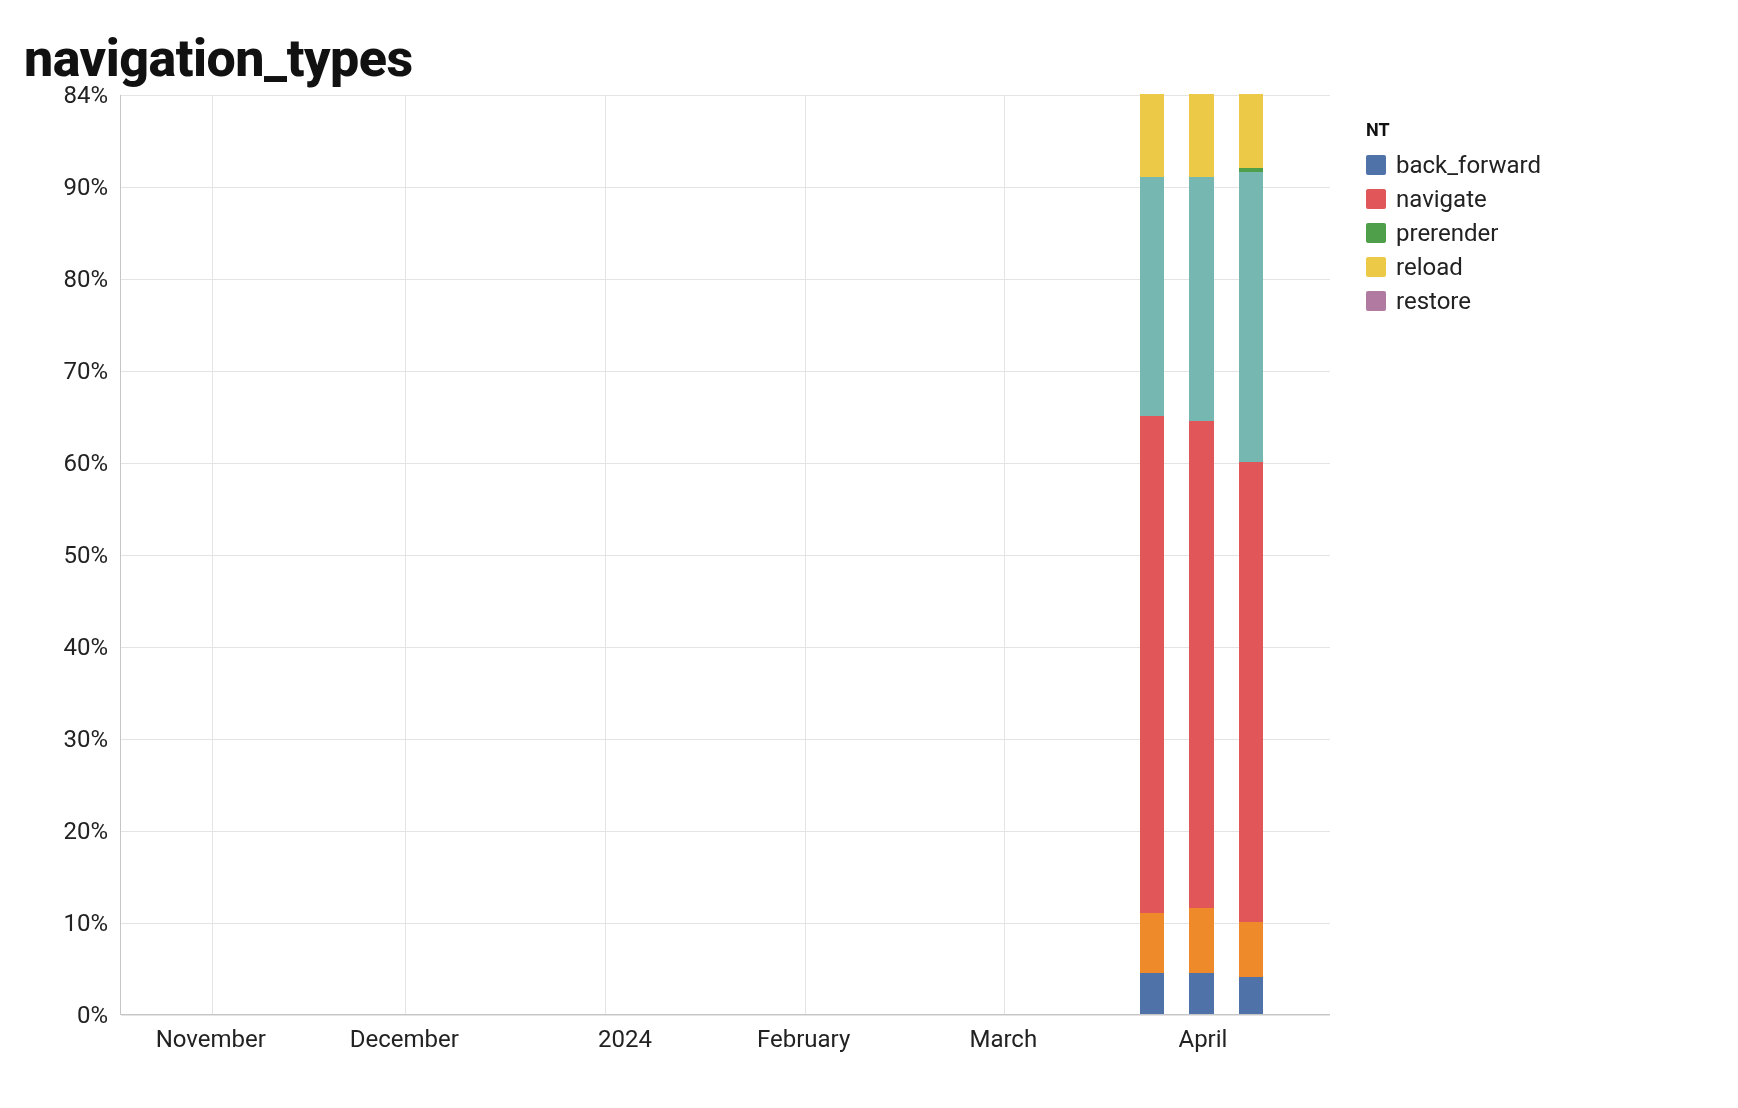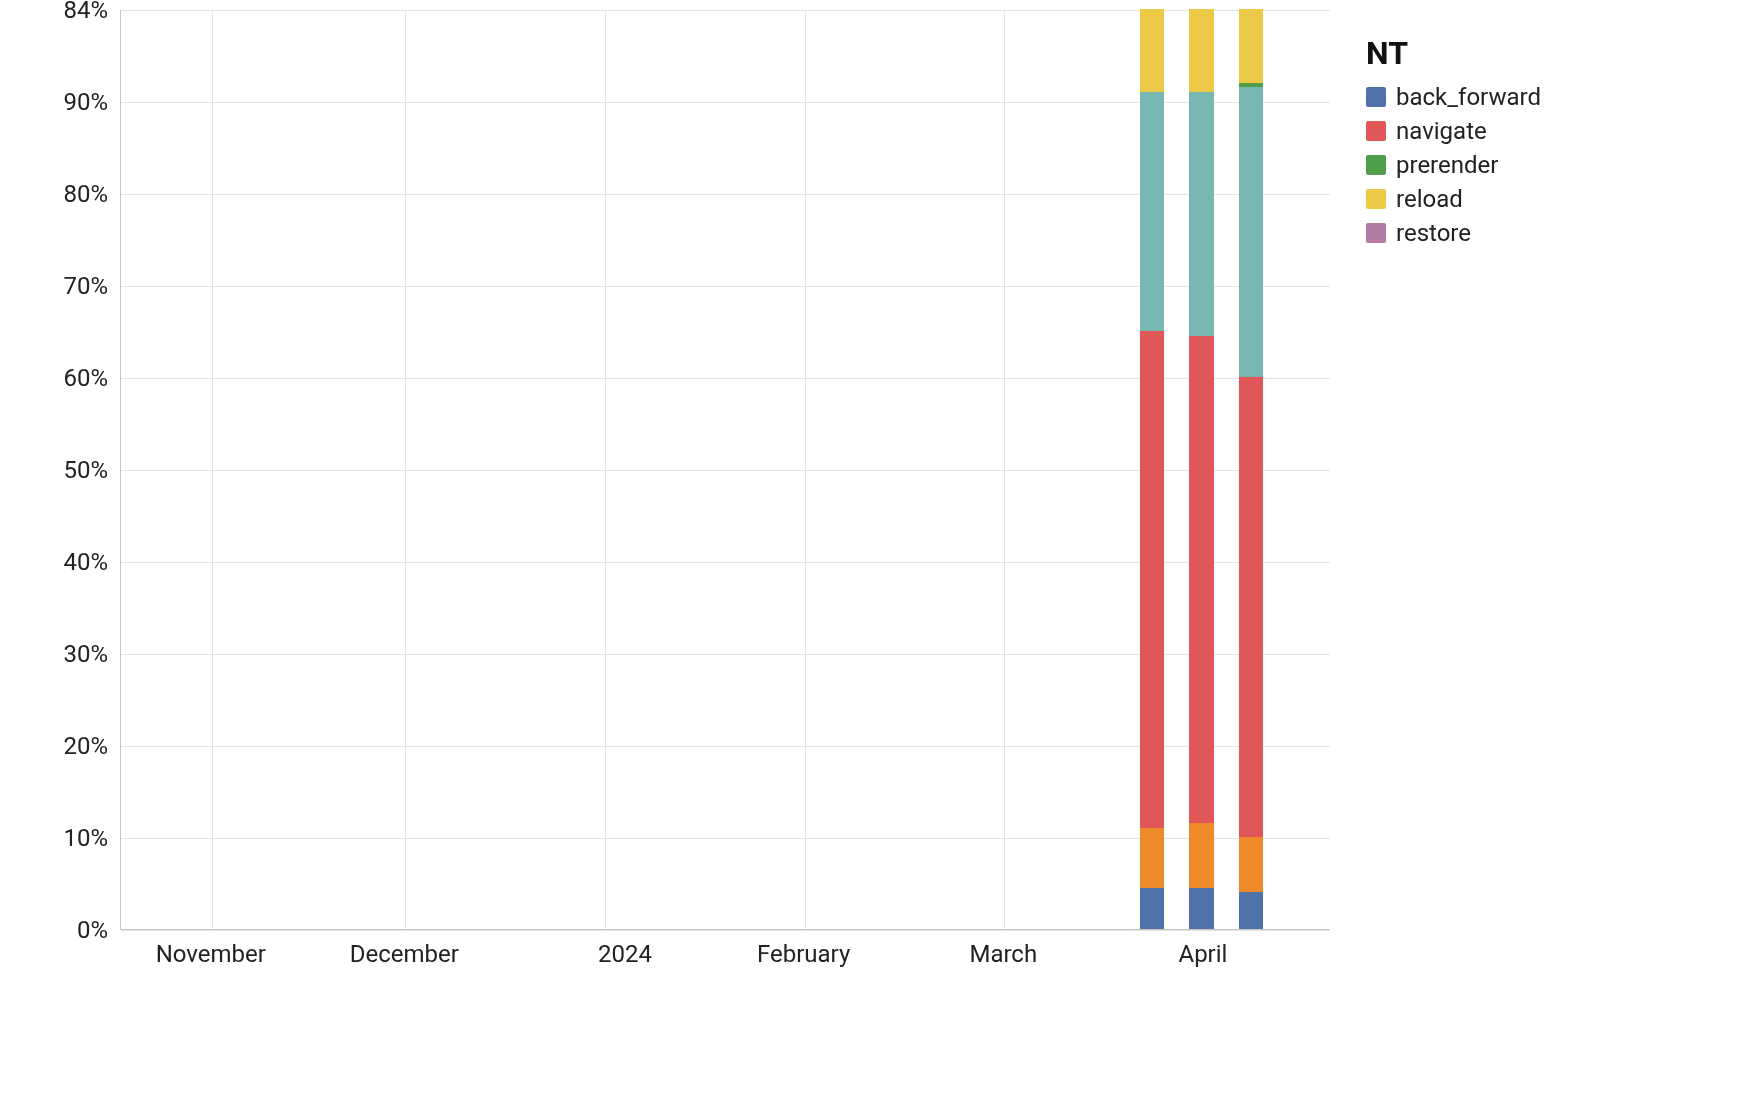--- a/index.html
+++ b/index.html
@@ -94,21 +94,21 @@
     flex-direction: column-reverse;
   }
   .bar-seg {
     width: 100%;
   }
   .legend {
     margin-left: 36px;
     margin-top: 24px;
   }
   .legend-title {
-    font-size: 32px;
+    font-size: 18px;
     font-weight: 700;
     margin-bottom: 8px;
     color: #111;
   }
   .legend-item {
     display: flex;
     align-items: center;
     gap: 10px;
     font-size: 24px;
     line-height: 34px;
@@ -118,20 +118,21 @@
     width: 20px;
     height: 20px;
     border-radius: 2px;
     flex: 0 0 auto;
   }
 </style>
 </head>
 <body>
 
 <div class="wrap">
+  <h1 class="title">navigation_types</h1>
 
   <div class="chart-row">
     <div class="chart-area" id="chart-area" style="width: 1306px;">
       <div class="y-ticks" id="y-ticks" style="left: 84px; width: 0px; height: 920px;">
           <div class="y-tick" style="top: 920px;">0%</div>
           <div class="y-tick" style="top: 828px;">10%</div>
           <div class="y-tick" style="top: 736px;">20%</div>
           <div class="y-tick" style="top: 644px;">30%</div>
           <div class="y-tick" style="top: 552px;">40%</div>
           <div class="y-tick" style="top: 460px;">50%</div>

